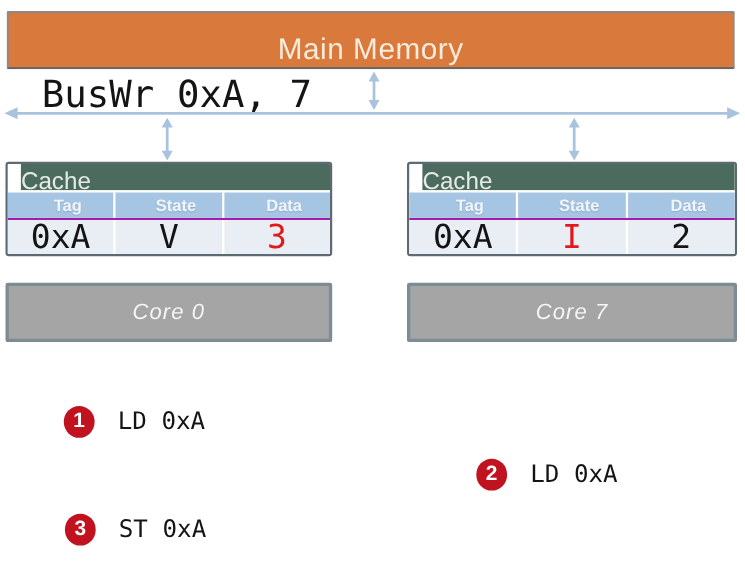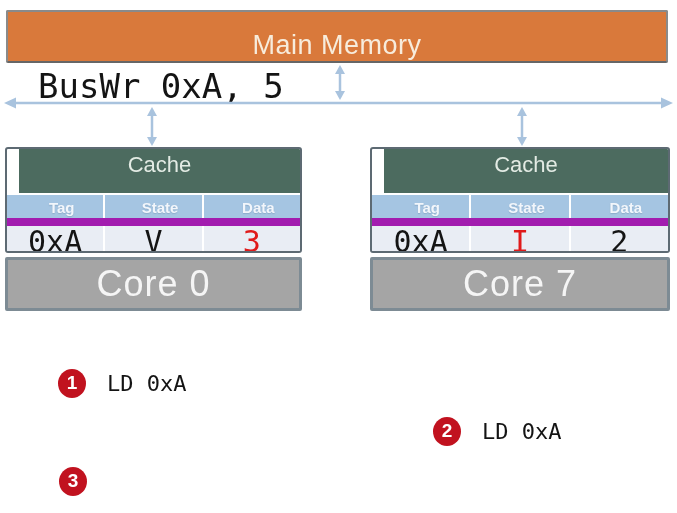--- a/index.html
+++ b/index.html
@@ -43,53 +43,53 @@
   .cache {
     width:297px;
     border:2px solid var(--table-border,#5d6a73);
     border-radius:3px;
     background:#ffffff;
     overflow:hidden;
   }
   .cache-title {
     background:var(--cache-header-fill,#4c6b5f);
     color:var(--cache-header-text,#e3ebe4);
-    text-align:center; font-size:22px;
-    height:44px; line-height:32px;margin-left:12px;
+    text-align:left; font-size:22px;
+    height:24px; line-height:32px;margin-left:12px;
   }
   .cache-cols { display:flex; height:25px; border-top:2px solid #fff; }
   .cache-cols .col {
     flex:1;
     background:var(--table-header-fill,#a5c5e2);
     color:var(--table-header-text,#f2f6fb);
     font-weight:bold; font-size:15px;
     text-align:center; line-height:25px;
     text-shadow:0 1px 1px rgba(120,150,180,0.5);
     padding-left:13px;
   }
-  .cache-row { display:flex; height:33px; border-top:8px solid #a21caf; }
+  .cache-row { display:flex; height:33px; border-top:2px solid #a21caf; }
   .cache-row .cell {
     flex:1;
     background:var(--table-row-fill,#e9edf4);
     font-family:"DejaVu Sans Mono", monospace;
     font-size:30px; line-height:31px;
     text-align:center; color:var(--text-dark,#141414);
   }
   .cache-cols .col + .col, .cache-row .cell + .cell { border-left:2px solid #fff; }
   .cell.red { color:var(--highlight-red,#e01a1a); }
 
   
   .core {
     height:54px;
     background:var(--core-fill,#a5a5a5);
     border:3px solid var(--core-border,#7d8b94);
     border-radius:2px;
     display:flex; align-items:center; justify-content:center;
   }
-  .core span { color:var(--core-text,#f5f5f5); font-size:36px; letter-spacing:1px; }
+  .core span { color:var(--core-text,#f5f5f5); font-size:20px; letter-spacing:1px;font-style:italic; }
 
   
   .op { position:absolute; display:flex; align-items:center; gap:21px; height:34px; }
   .badge {
     width:28px; height:29px; border-radius:50%;
     background:var(--badge-red,#c1121f);
     color:#ffffff; font-size:19px; font-weight:bold;
     display:flex; align-items:center; justify-content:center;
     flex:0 0 auto;
   }
@@ -99,21 +99,21 @@
     white-space:pre;
   }
 </style>
 </head>
 <body>
 
 <div class="abs memory">
   <span>Main Memory</span>
 </div>
 
-<div class="abs buswr">BusWr 0xA, 5</div>
+<div class="abs buswr">BusWr 0xA, 7</div>
 
 <svg class="abs wires" viewBox="0 0 677 513">
 
   <g>
     <line class="wire" x1="14" y1="103" x2="663" y2="103"></line>
     <polygon class="head" points="4,103 16,97.5 16,108.5"></polygon>
     <polygon class="head" points="673,103 661,97.5 661,108.5"></polygon>
   </g>
 
   <g>
@@ -173,13 +173,14 @@
 <div class="op" style="left:58px; top:366px;">
   <div class="badge">1</div>
   <div class="op-label">LD 0xA</div>
 </div>
 <div class="op" style="left:433px; top:414px;">
   <div class="badge">2</div>
   <div class="op-label">LD 0xA</div>
 </div>
 <div class="op" style="left:59px; top:464px;">
   <div class="badge">3</div>
+  <div class="op-label">ST 0xA</div>
 </div>
 
 </body></html>

